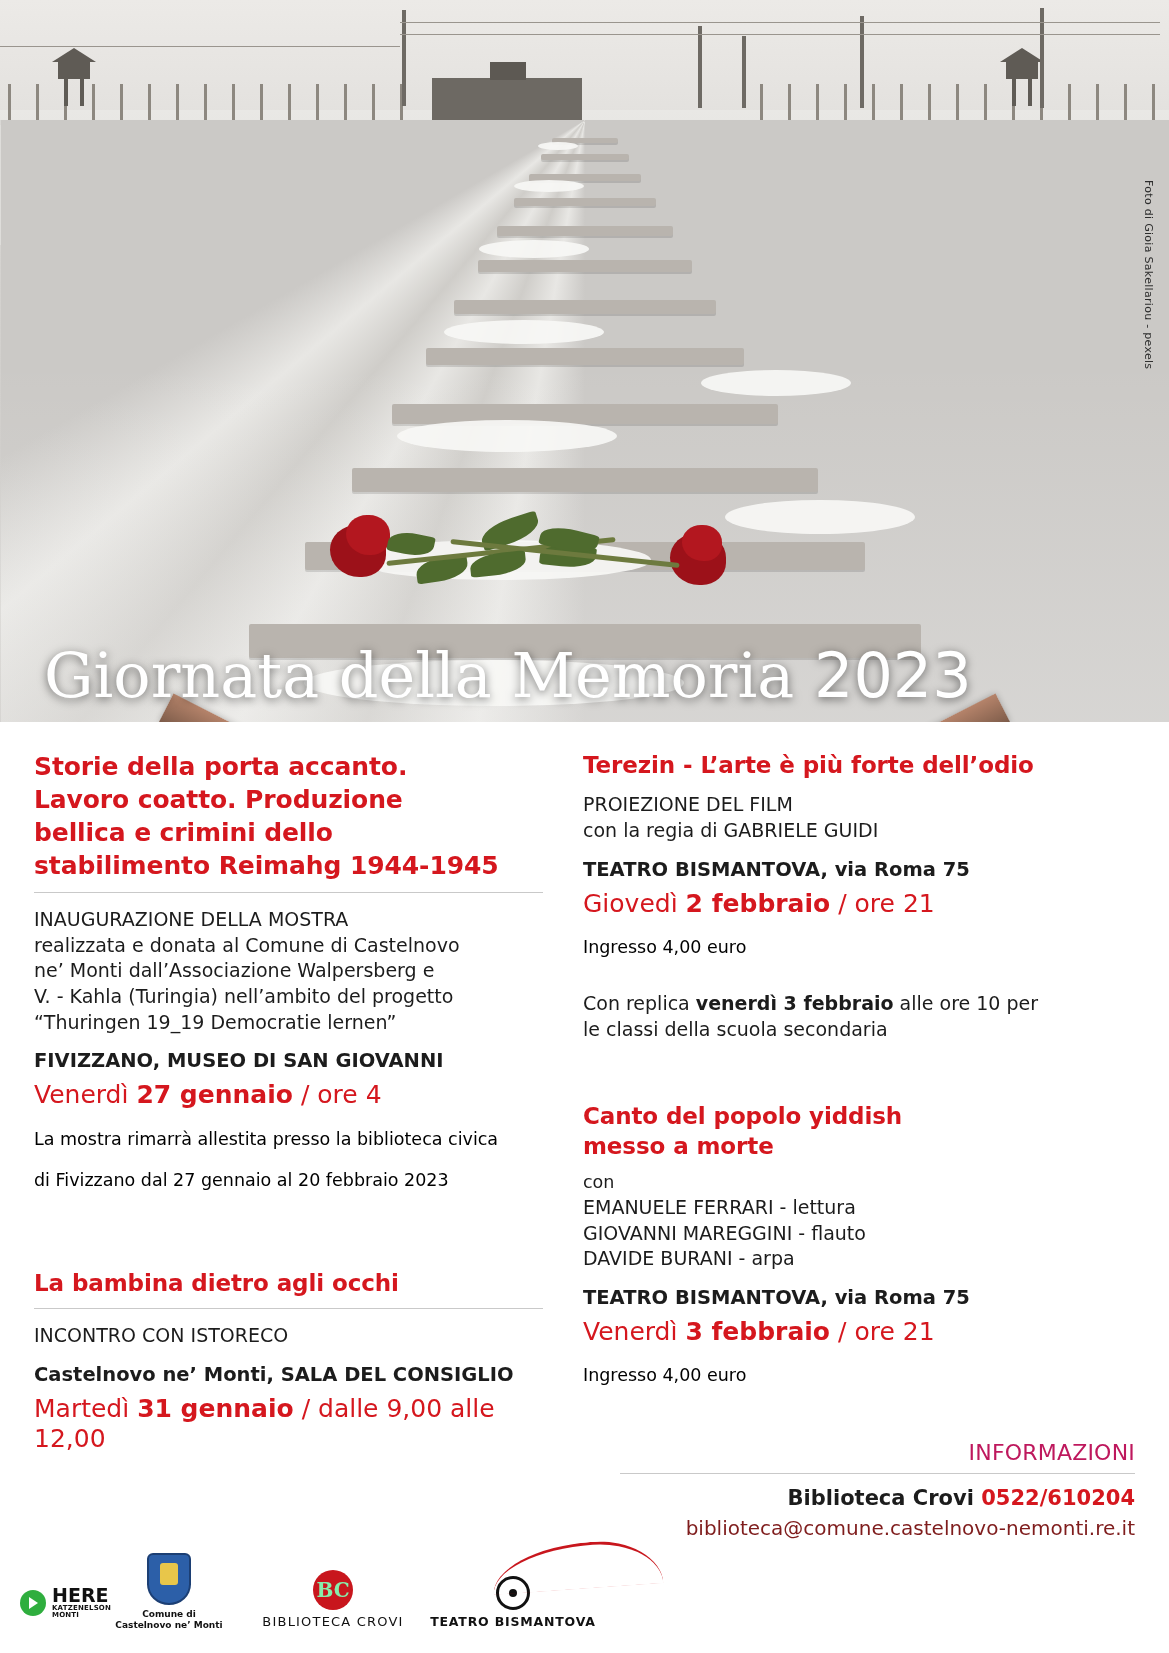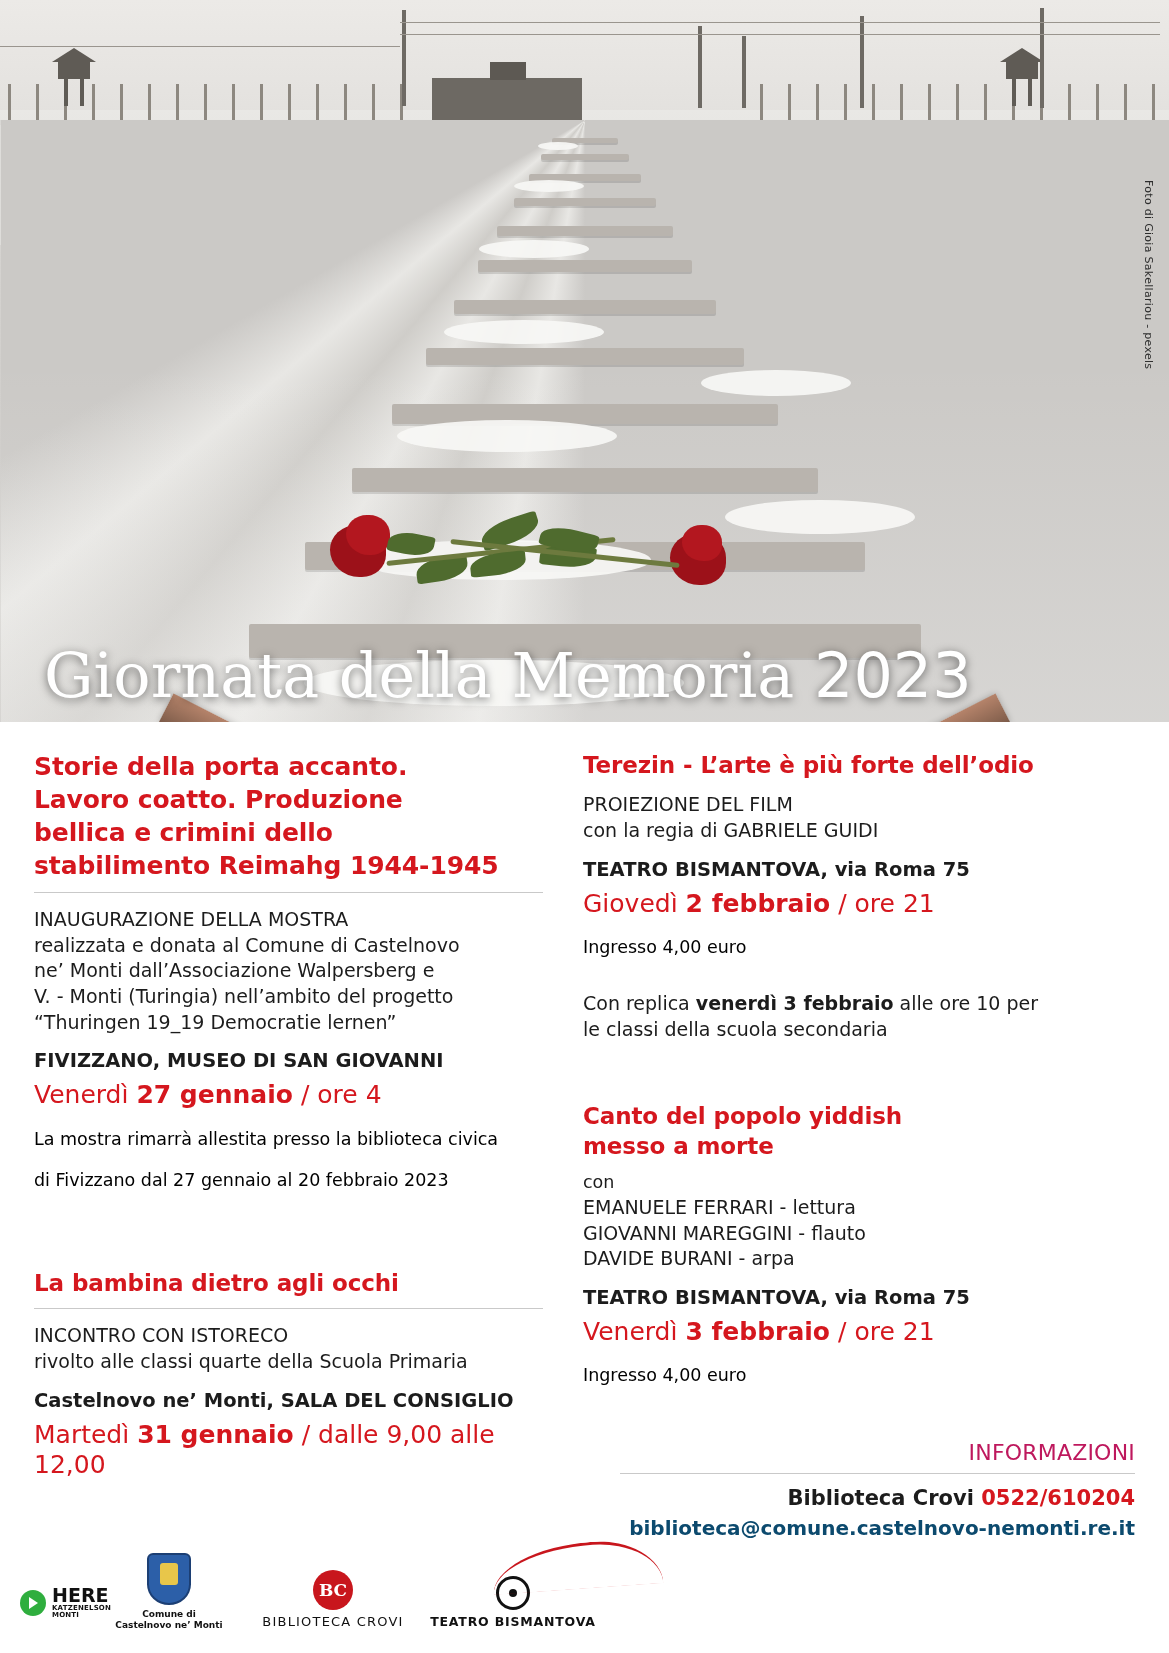--- a/index.html
+++ b/index.html
@@ -158,21 +158,21 @@
   
   .info {
     position:absolute; right:34px; top:1440px; width:515px; text-align:right;
   }
   .info h3 {
     margin:0 0 6px 0; color:#be185d; font-size:22px; font-weight:normal; letter-spacing:.2px;
   }
   .info .rule { margin:8px 0 12px 0; }
   .info .line1 { font-size:21px; font-weight:bold; color:#1c1c1c; }
   .info .line1 .tel { color:#d5171e; }
-  .info .mail { font-size:20px; font-weight:bold; color:#0c4a6e; margin-top:6px; }
+  .info .mail { font-size:20px; font-weight:normal; color:#7f1d1d; margin-top:6px; }
 
   
   .logos {
     position:absolute; left:20px; bottom:18px; width:560px; height:92px;
   }
   .logo { position:absolute; bottom:0; }
   .here { left:0; bottom:16px; display:flex; align-items:center; gap:6px; }
   .here .dot {
     width:26px; height:26px; border-radius:50%;
     background:#2fae3e; position:relative;
@@ -192,22 +192,22 @@
     border:2px solid #1c3f74; position:relative;
   }
   .crest:after{
     content:""; position:absolute; left:50%; top:8px; transform:translateX(-50%);
     width:18px; height:22px; background:#e8c64a; border-radius:3px;
   }
   .comune .ct { font-size:9px; font-weight:bold; color:#111; line-height:1.25; }
 
   .bc { left:238px; bottom:6px; text-align:center; width:150px; }
   .bc .circ {
-    width:40px; height:40px; border-radius:50%; background:#c8161d; color:#ffffff;
-    font-weight:bold; font-size:17px; line-height:40px; margin:0 auto 4px auto;
+    width:40px; height:40px; border-radius:50%; background:#c8161d; color:#86efac;
+    font-weight:bold; font-size:20px; line-height:40px; margin:0 auto 4px auto;
     font-family:"DejaVu Serif", serif;
   }
   .bc .bt { font-size:13px; letter-spacing:1.2px; color:#111; font-weight:normal; }
 
   .teatro { left:398px; bottom:6px; text-align:center; width:190px; }
   .teatro .mask {
     width:34px; height:34px; border:3px solid #111; border-radius:50%;
     margin:0 auto 4px auto; position:relative;
   }
   .teatro .mask:after{
@@ -350,40 +350,39 @@
 
       <section>
         <h2 class="ev" style="white-space:pre-line">Storie della porta accanto.
 Lavoro coatto. Produzione
 bellica e crimini dello
 stabilimento Reimahg 1944-1945</h2>
         <div class="rule"></div>
         <p class="body">INAUGURAZIONE DELLA MOSTRA</p>
         <p class="body">realizzata e donata al Comune di Castelnovo</p>
         <p class="body">ne’ Monti dall’Associazione Walpersberg e</p>
-        <p class="body">V. - Monti (Turingia) nell’ambito del progetto</p>
+        <p class="body">V. - Kahla (Turingia) nell’ambito del progetto</p>
         <p class="body">“Thuringen 19_19 Democratie lernen”</p>
         <p class="venue">FIVIZZANO, MUSEO DI SAN GIOVANNI</p>
         <p class="date">
           <span>Venerdì</span>
           <span class="d">27 gennaio</span>
           <span class="sep">/</span>
           <span class="time">ore 4</span>
         </p>
         <p class="ital">La mostra rimarrà allestita presso la biblioteca civica</p>
         <p class="ital">di Fivizzano dal 27 gennaio al 20 febbraio 2023</p>
       </section>
 
       <div class="gap-l"></div>
 
       <section>
         <h2 class="ev small">La bambina dietro agli occhi</h2>
         <div class="rule"></div>
         <p class="body">INCONTRO CON ISTORECO</p>
-        <p class="body">rivolto alle classi quarte della Scuola Primaria</p>
         <p class="venue">
           <span>Castelnovo ne’ Monti, </span><span>SALA DEL CONSIGLIO</span>
         </p>
         <p class="date">
           <span>Martedì</span>
           <span class="d">31 gennaio</span>
           <span class="sep">/</span>
           <span class="time">dalle 9,00 alle 12,00</span>
         </p>
       </section>

